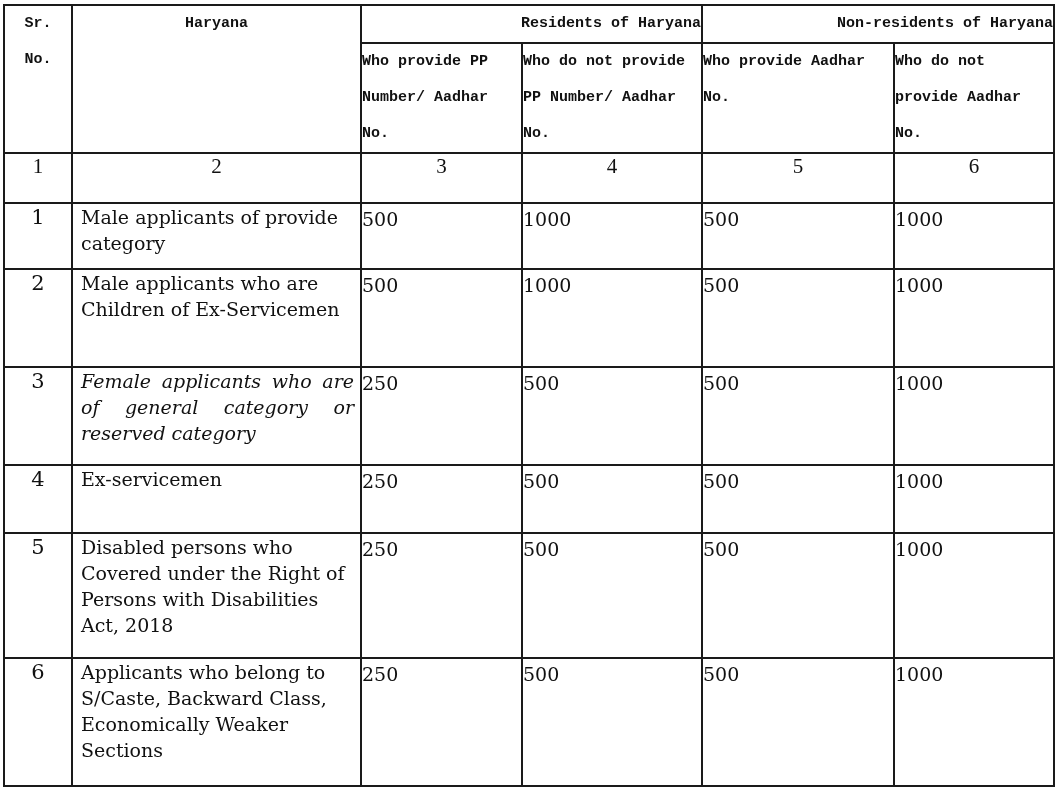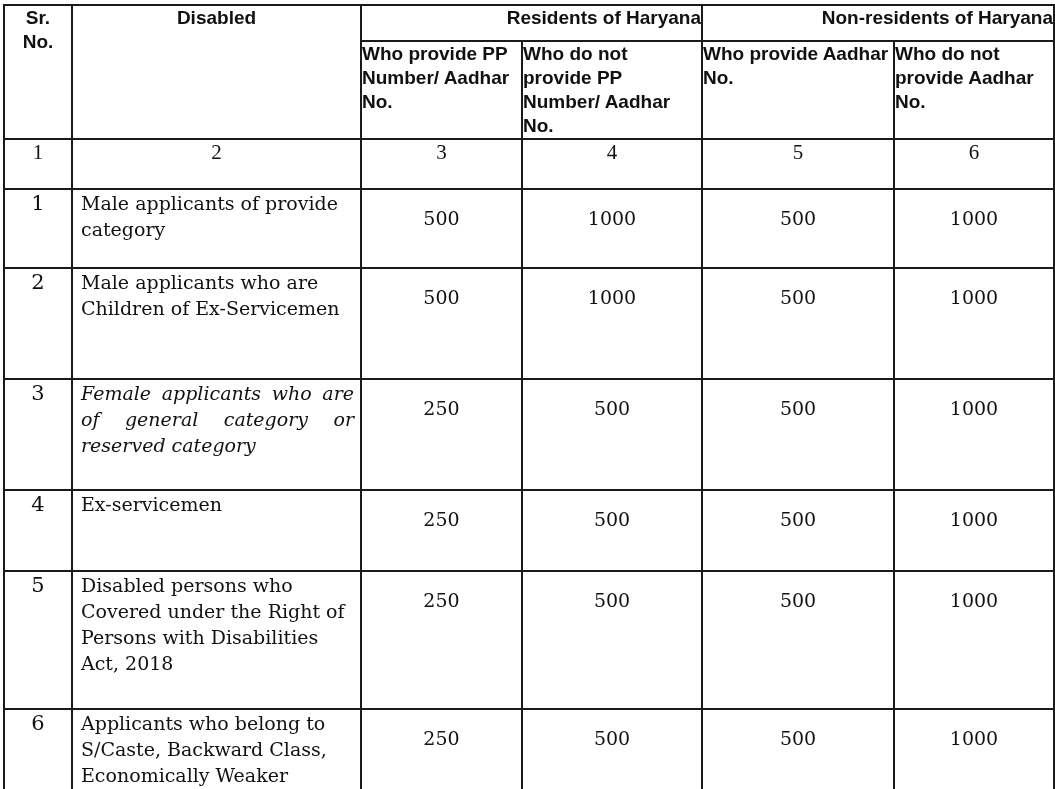--- a/index.html
+++ b/index.html
@@ -24,24 +24,24 @@
     table-layout: fixed;
     width: 1050px;
     color: #111111;
   }
   table.fee-table td, table.fee-table th {
     border: 2px solid #1a1a1a;
     vertical-align: top;
     padding: 0;
   }
   th {
-    font-family: Liberation Sans, sans-serif;
+    font-family: Liberation Mono, monospace;
     font-weight: bold;
-    font-size: 19px;
-    line-height: 24px;
+    font-size: 15px;
+    line-height: 36px;
   }
   .hdr-top th { height: 34px; text-align: right; padding-top: 2px; }
   th.sr-h { text-align: center; padding-top: 2px; }
   th.cat-h { text-align: center; padding-top: 2px; }
   th.sub-h {
     text-align: left;
     padding: 2px 6px 0 6px;
     height: 96px;
   }
   .numrow td {
@@ -60,22 +60,22 @@
     text-align: center;
     font-size: 21px;
     padding-top: 0px;
   }
   .datarow td.cat {
     text-align: left;
     padding: 0 6px 0 8px;
   }
   .datarow td.cat.justify { text-align: justify; text-align-last: left; font-style: italic; }
   .datarow td.val {
-    text-align: center;
-    padding-top: 15px;
+    text-align: left;
+    padding-top: 2px;
     border-radius: 9px;
   }
   tr.r1 td { height: 62px; }
   tr.r2 td { height: 94px; }
   tr.r3 td { height: 94px; }
   tr.r4 td { height: 64px; }
   tr.r5 td { height: 121px; }
   tr.r6 td { height: 124px; }
 </style>
 </head>
@@ -89,21 +89,21 @@
       <col style="width:161px">
       <col style="width:180px">
       <col style="width:192px">
       <col style="width:160px">
     </colgroup>
     <thead>
       <tr class="hdr-top">
         <th rowspan="2" class="sr-h">
           <span style="display:inline-block;width:40px;">Sr. No.</span>
         </th>
-        <th rowspan="2" class="cat-h">Disabled</th>
+        <th rowspan="2" class="cat-h">Haryana</th>
         <th colspan="2">Residents of Haryana</th>
         <th colspan="2">Non-residents of Haryana</th>
       </tr>
       <tr>
         <th class="sub-h">Who provide PP Number/ Aadhar No.</th>
         <th class="sub-h">Who do not provide PP Number/ Aadhar No.</th>
         <th class="sub-h">Who provide Aadhar No.</th>
         <th class="sub-h">Who do not provide Aadhar No.</th>
       </tr>
     </thead>

